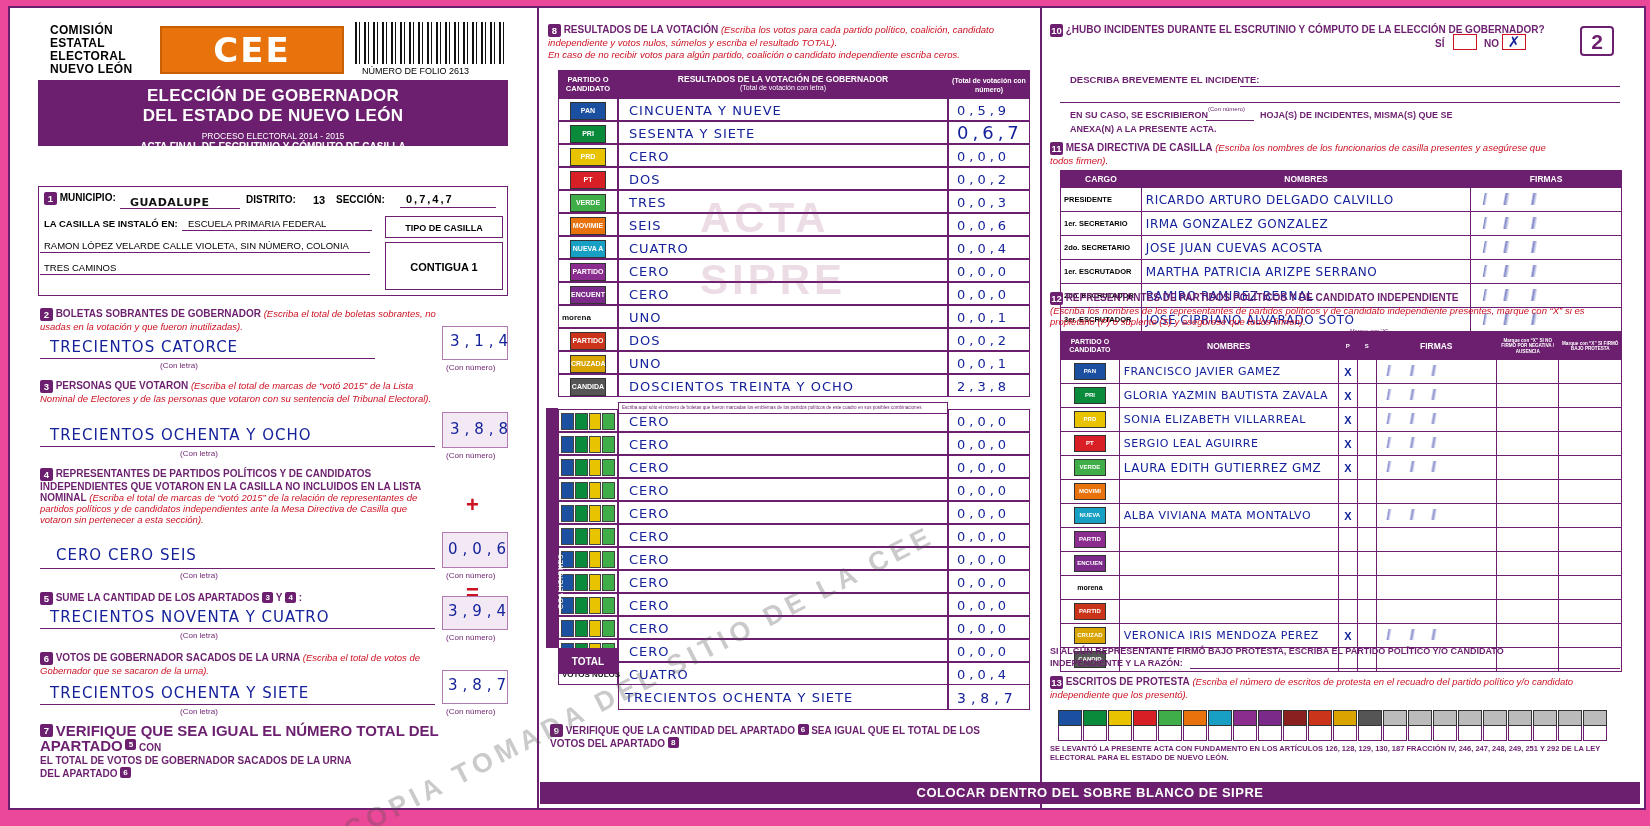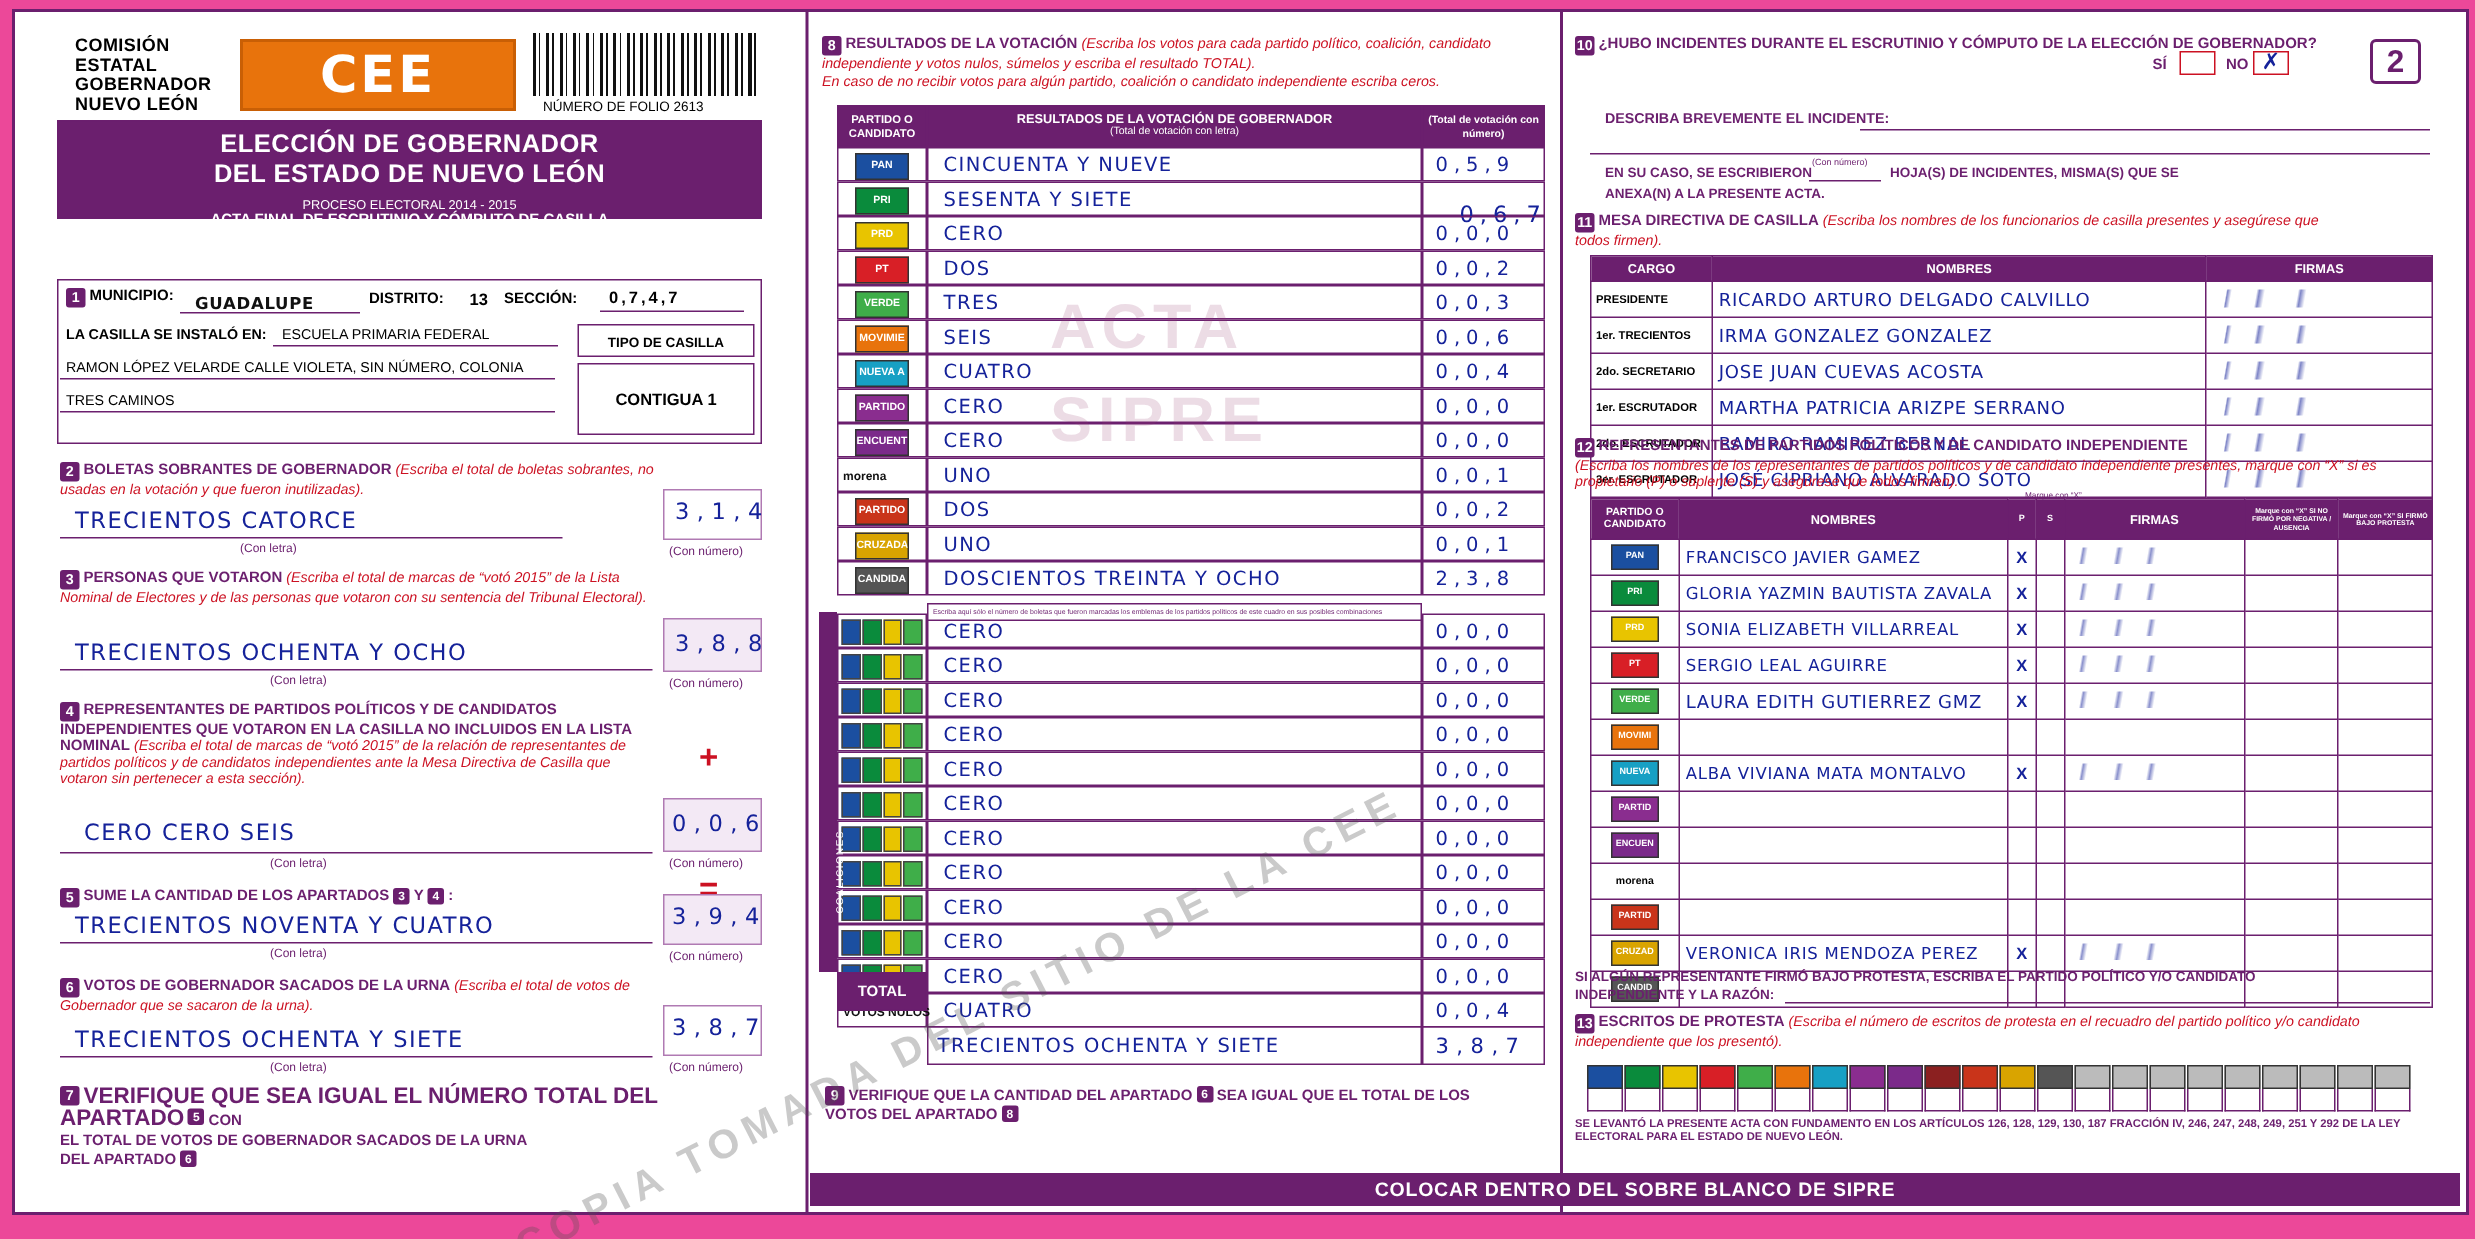--- a/index.html
+++ b/index.html
@@ -48,21 +48,21 @@
 <div id="page">
 
   <div id="sheet">
 
     <div class="col-div" style="left:527px"></div>
     <div class="col-div" style="left:1030px"></div>
 
     <div class="lbl bold" style="left:40px;top:16px;width:110px;font-size:12px;line-height:13px;letter-spacing:.3px;">
       <div>COMISIÓN</div>
       <div>ESTATAL</div>
-      <div>GOBERNADOR</div>
+      <div>ELECTORAL</div>
       <div>NUEVO LEÓN</div>
     </div>
 
     <div id="cee-logo">
       <span>CEE</span>
     </div>
 
     <div class="barcode"></div>
     <div class="lbl" style="left:352px;top:58px;font-size:9px;">NÚMERO DE FOLIO 2613</div>
 
@@ -211,21 +211,21 @@
           </div>
         </div>
         <div>
           <div class="box" style="left: 548px; top: 113px; width: 60px; height: 23px;">
             <div style="margin: 3px auto; width: 34px; height: 16px; background: rgb(10, 139, 60); border: 1px solid rgb(51, 51, 51); color: rgb(255, 255, 255); font-size: 7px; text-align: center; line-height: 16px; font-weight: bold; overflow: hidden;">PRI</div>
           </div>
           <div class="box" style="left: 608px; top: 113px; width: 330px; height: 23px;">
             <div class="hand" style="font-size: 13px; padding: 4px 10px; white-space: nowrap;">SESENTA Y SIETE</div>
           </div>
           <div class="box" style="left: 938px; top: 113px; width: 82px; height: 23px;">
-            <div class="num" style="font-size: 15px; padding: 12px 8px; letter-spacing: 4px; margin-left: 16px;">0,6,7</div>
+            <div class="num" style="font-size: 18px; padding: 0 8px; letter-spacing: 4px;">0,6,7</div>
           </div>
         </div>
         <div>
           <div class="box" style="left: 548px; top: 136px; width: 60px; height: 23px;">
             <div style="margin: 3px auto; width: 34px; height: 16px; background: rgb(232, 196, 0); border: 1px solid rgb(51, 51, 51); color: rgb(255, 255, 255); font-size: 7px; text-align: center; line-height: 16px; font-weight: bold; overflow: hidden;">PRD</div>
           </div>
           <div class="box" style="left: 608px; top: 136px; width: 330px; height: 23px;">
             <div class="hand" style="font-size: 13px; padding: 4px 10px; white-space: nowrap;">CERO</div>
           </div>
           <div class="box" style="left: 938px; top: 136px; width: 82px; height: 23px;">
@@ -595,21 +595,21 @@
         <th class="bgpurple" style="width:150px;">FIRMAS</th>
       </tr>
         </thead>
       <tbody id="mesa-rows">
           <tr>
             <td style="font-size: 7.5px; font-weight: bold; padding: 2px 3px; height: 19px;">PRESIDENTE</td>
             <td><span class="handsm" style="padding-left:4px">RICARDO ARTURO DELGADO CALVILLO</span></td>
             <td><span style="display:inline-block;width:90px;height:12px;margin-left:6px;opacity:.55;background:linear-gradient(100deg,transparent 8%,#15229a 9%,transparent 12%,transparent 30%,#15229a 32%,transparent 36%,transparent 60%,#15229a 62%,transparent 66%);"></span></td>
           </tr>
           <tr>
-            <td style="font-size: 7.5px; font-weight: bold; padding: 2px 3px; height: 19px;">1er. TRECIENTOS</td>
+            <td style="font-size: 7.5px; font-weight: bold; padding: 2px 3px; height: 19px;">1er. SECRETARIO</td>
             <td><span class="handsm" style="padding-left:4px">IRMA GONZALEZ GONZALEZ</span></td>
             <td><span style="display:inline-block;width:90px;height:12px;margin-left:6px;opacity:.55;background:linear-gradient(100deg,transparent 8%,#15229a 9%,transparent 12%,transparent 30%,#15229a 32%,transparent 36%,transparent 60%,#15229a 62%,transparent 66%);"></span></td>
           </tr>
           <tr>
             <td style="font-size: 7.5px; font-weight: bold; padding: 2px 3px; height: 19px;">2do. SECRETARIO</td>
             <td><span class="handsm" style="padding-left:4px">JOSE JUAN CUEVAS ACOSTA</span></td>
             <td><span style="display:inline-block;width:90px;height:12px;margin-left:6px;opacity:.55;background:linear-gradient(100deg,transparent 8%,#15229a 9%,transparent 12%,transparent 30%,#15229a 32%,transparent 36%,transparent 60%,#15229a 62%,transparent 66%);"></span></td>
           </tr>
           <tr>
             <td style="font-size: 7.5px; font-weight: bold; padding: 2px 3px; height: 19px;">1er. ESCRUTADOR</td>

